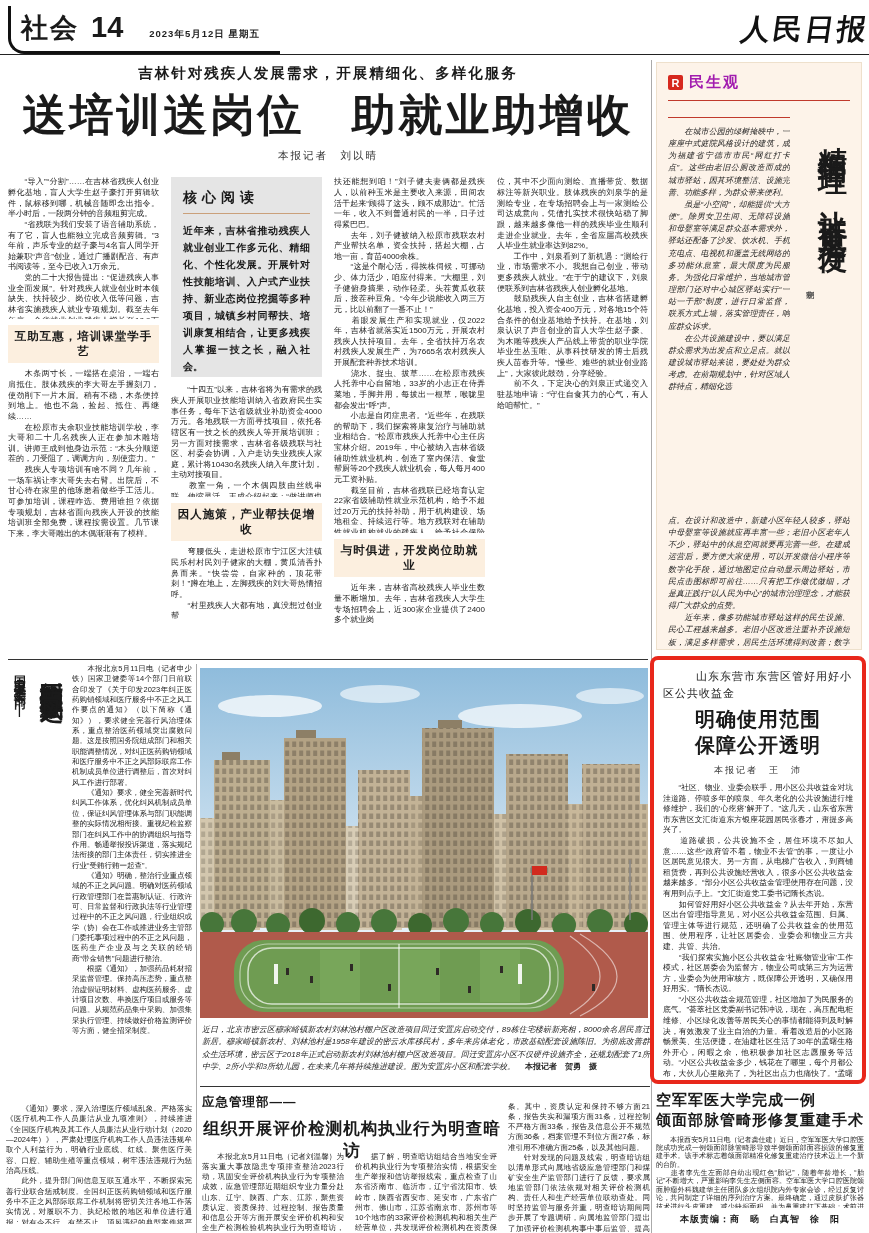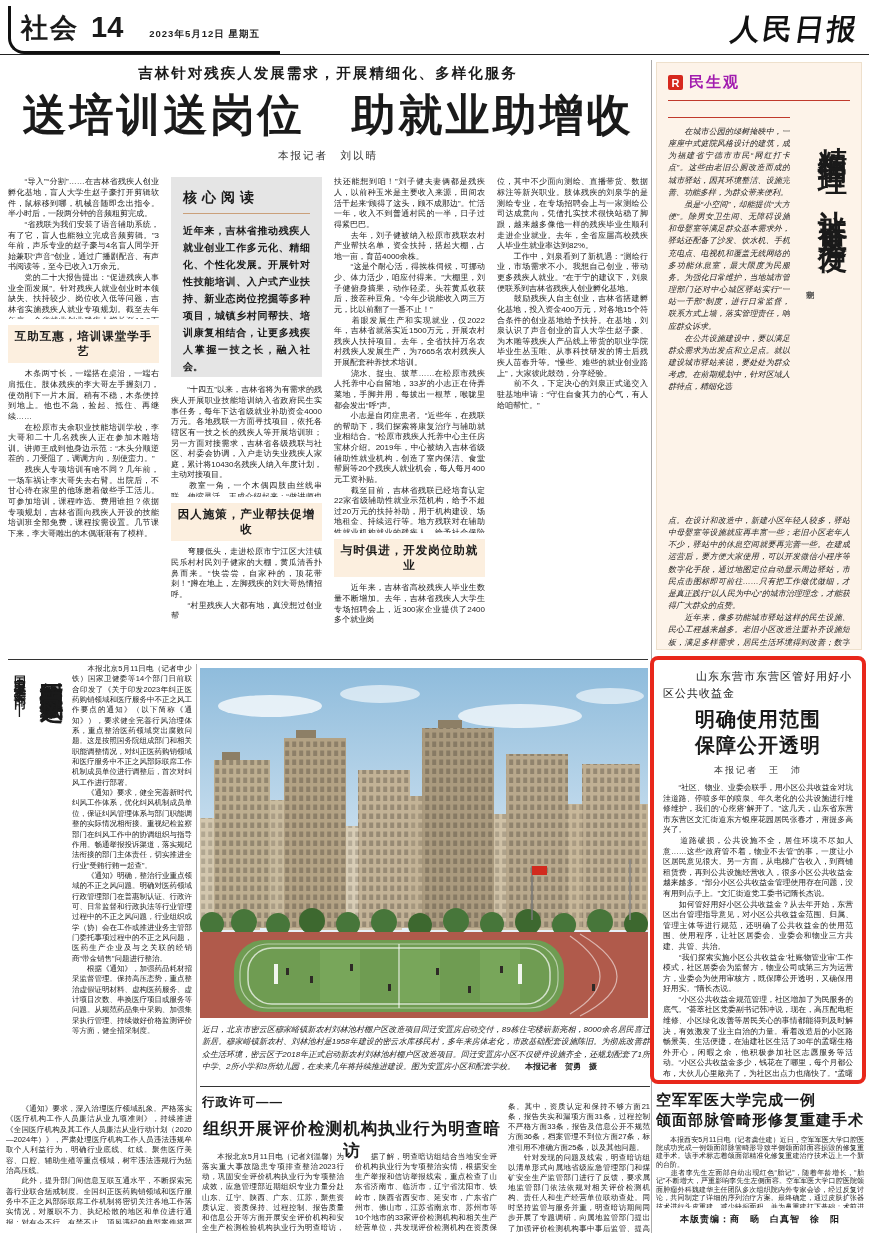--- a/index.html
+++ b/index.html
@@ -1,20 +1,20 @@
 <!DOCTYPE html>
 <html><head>
 <meta charset="utf-8">
 <style>
   * { margin:0; padding:0; box-sizing:border-box; }
   body { background:#888; font-family:"Liberation Sans", sans-serif; }
   .page { position:relative; width:869px; height:1233px; background:#fff; margin:0 auto;
           overflow:hidden; color:#1a1a1a; }
   
-  .masthead { position:absolute; left:8px; top:6px; right:10px; height:46px; }
+  .masthead { position:absolute; left:8px; top:6px; right:0; height:46px; }
   .section-block { display:inline-flex; align-items:baseline; gap:12px;
     border-left:3px solid #111; border-bottom:3px solid #111; border-bottom-left-radius:16px;
     padding:4px 20px 5px 10px; }
   .section-name { font-size:27px; font-weight:bold; letter-spacing:2px; }
   .page-num { font-size:29px; font-weight:bold; }
   .mast-date { font-size:9.5px; font-weight:bold; letter-spacing:1px; margin-left:14px; color:#222; }
   .paper-logo { position:absolute; right:0; top:4px; font-family:"DejaVu Serif", serif;
     font-weight:bold; font-size:29px; transform:skewX(-8deg); letter-spacing:3px; color:#111; }
   .mast-rule { position:absolute; left:0; top:54px; width:869px; height:1px; background:#222; }
   
@@ -294,21 +294,21 @@
         <rect x="86" y="300" width="3" height="7"></rect>
           <rect x="392" y="316" width="3" height="7"></rect>
       </g>
     </svg>
   </div>
 
   <div class="caption"><span>近日，北京市密云区穆家峪镇新农村刘林池村棚户区改造项目回迁安置房启动交付，89栋住宅楼崭新亮相，8000余名居民喜迁新居。穆家峪镇新农村、刘林池村是1958年建设的密云水库移民村，多年来房体老化，市政基础配套设施陈旧。为彻底改善群众生活环境，密云区于2018年正式启动新农村刘林池村棚户区改造项目。回迁安置房小区不仅硬件设施齐全，还规划配套了1所中学、2所小学和3所幼儿园，在未来几年将持续推进建设。图为安置房小区和配套学校。</span><span class="credit">本报记者　贺勇　摄</span></div>
   <div class="hrule-cap"></div>
 
   <div class="emergency">
-    <div class="em-kicker">行政许可——</div>
+    <div class="em-kicker">应急管理部——</div>
     <div class="em-headline">组织开展评价检测机构执业行为明查暗访</div>
     <div class="em-col em-col1 prose">　　本报北京5月11日电（记者刘温馨）为落实重大事故隐患专项排查整治2023行动，巩固安全评价机构执业行为专项整治成效，应急管理部近期组织专业力量分赴山东、辽宁、陕西、广东、江苏，聚焦资质认定、资质保持、过程控制、报告质量和信息公开等方面开展安全评价机构和安全生产检测检验机构执业行为明查暗访，同时延伸检查了相关生产经营单位。</div>
     <div class="em-col em-col2 prose">　　据了解，明查暗访组结合当地安全评价机构执业行为专项整治实情，根据安全生产举报和信访举报线索，重点检查了山东省济南市、临沂市，辽宁省沈阳市、铁岭市，陕西省西安市、延安市，广东省广州市、佛山市，江苏省南京市、苏州市等10个地市的33家评价检测机构和相关生产经营单位，共发现评价检测机构在资质保持、评价漏项、报告失实和信息公开等方面的问题及线索219</div>
     <div class="em-col em-col3 prose">条。其中，资质认定和保持不够方面21条，报告失实和漏项方面31条，过程控制不严格方面33条，报告及信息公开不规范方面36条，档案管理不到位方面27条，标准引用不准确方面25条，以及其他问题。
 　　针对发现的问题及线索，明查暗访组以清单形式向属地省级应急管理部门和煤矿安全生产监管部门进行了反馈，要求属地监管部门依法依规对相关评价检测机构、责任人和生产经营单位联动查处。同时坚持监管与服务并重，明查暗访期间同步开展了专题调研，向属地监管部门提出了加强评价检测机构事中事后监管、提高监管效能的意见建议。</div>
   </div>
 
   <div class="dongying">
     <div class="dy-kicker">山东东营市东营区管好用好小区公共收益金</div>
     <div class="dy-headline">

